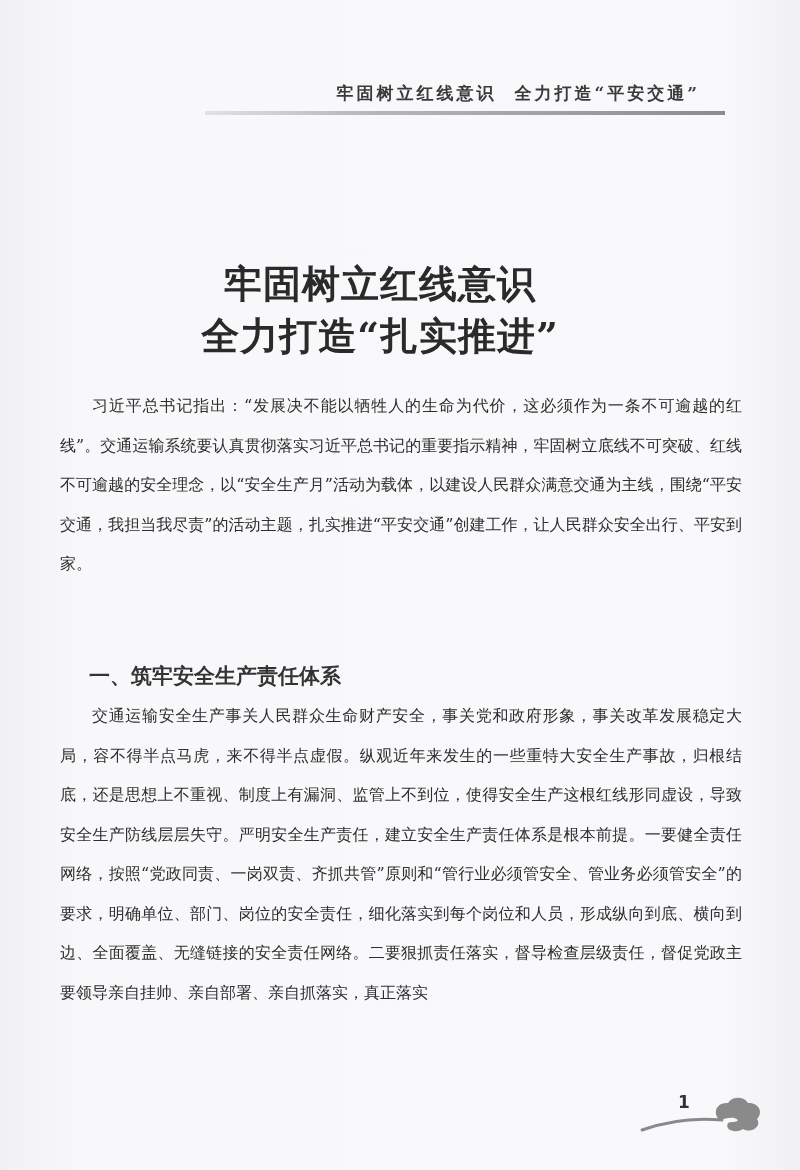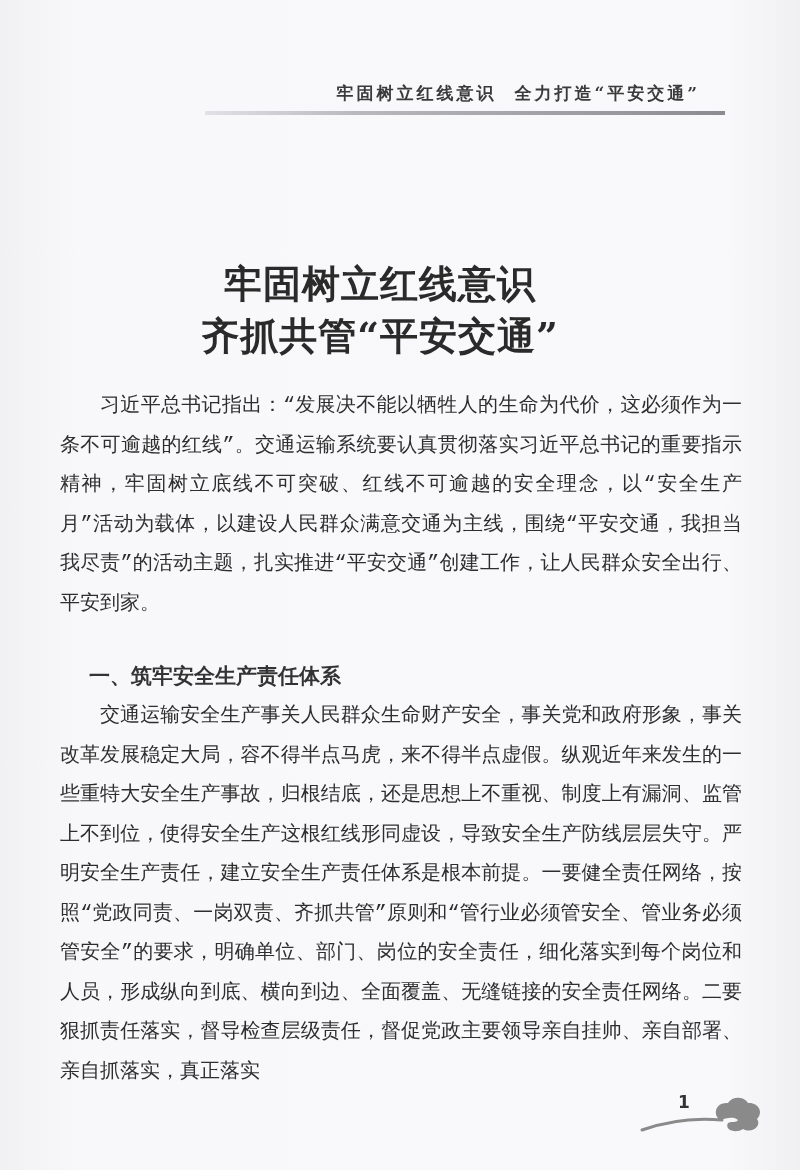--- a/index.html
+++ b/index.html
@@ -62,27 +62,26 @@
       font-size: 21px;
       font-weight: bold;
       color: #333;
       letter-spacing: 3px;
       white-space: pre;
     }
     .body-text {
       position: absolute;
       left: 60px;
       width: 682px;
-      font-size: 20px;
+      font-size: 16px;
       line-height: 39.5px;
       text-align: justify;
       color: #2e2e2e;
       text-indent: 2em;
       margin: 0;
-      font-family: Liberation Mono, monospace;
     }
     .p1 { top: 386px; }
     .section-heading {
       position: absolute;
       top: 655px;
       left: 82px;
       font-family: "DejaVu Sans", "Liberation Sans", sans-serif;
       font-size: 21px;
       font-weight: bold;
       color: #333;
@@ -109,21 +108,21 @@
 </head>
 <body>
 
 <div class="page">
 
   <div class="running-header">牢固树立红线意识  全力打造“平安交通”</div>
   <div class="header-rule"></div>
 
   <div class="article-title">
     <div>牢固树立红线意识</div>
-    <div>齐抓共管“平安交通”</div>
+    <div>全力打造“扎实推进”</div>
   </div>
 
 
   <p class="body-text p1">习近平总书记指出：“发展决不能以牺牲人的生命为代价，这必须作为一条不可逾越的红线”。交通运输系统要认真贯彻落实习近平总书记的重要指示精神，牢固树立底线不可突破、红线不可逾越的安全理念，以“安全生产月”活动为载体，以建设人民群众满意交通为主线，围绕“平安交通，我担当我尽责”的活动主题，扎实推进“平安交通”创建工作，让人民群众安全出行、平安到家。</p>
 
   <h2 class="section-heading">一、筑牢安全生产责任体系</h2>
 
   <p class="body-text p2">交通运输安全生产事关人民群众生命财产安全，事关党和政府形象，事关改革发展稳定大局，容不得半点马虎，来不得半点虚假。纵观近年来发生的一些重特大安全生产事故，归根结底，还是思想上不重视、制度上有漏洞、监管上不到位，使得安全生产这根红线形同虚设，导致安全生产防线层层失守。严明安全生产责任，建立安全生产责任体系是根本前提。一要健全责任网络，按照“党政同责、一岗双责、齐抓共管”原则和“管行业必须管安全、管业务必须管安全”的要求，明确单位、部门、岗位的安全责任，细化落实到每个岗位和人员，形成纵向到底、横向到边、全面覆盖、无缝链接的安全责任网络。二要狠抓责任落实，督导检查层级责任，督促党政主要领导亲自挂帅、亲自部署、亲自抓落实，真正落实</p>
 
   <div class="page-number">1</div>

